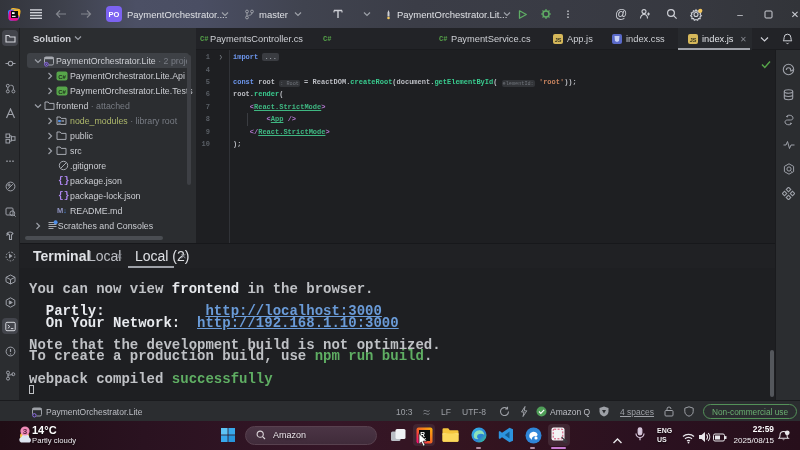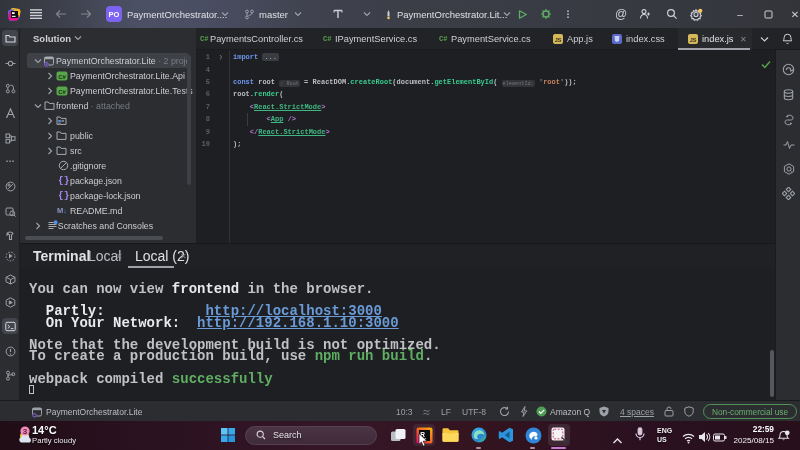--- a/index.html
+++ b/index.html
@@ -325,20 +325,21 @@
         </svg>
       </div>
   <div class="trow" style="left:36px;top:85px;">
         <svg width="11" height="11" viewBox="0 0 11 11" fill="none" stroke="#a7aab1" stroke-width="1">
           <path d="M1 2 h3.2 l1 1.4 h4.8 v6 h-9z"></path>
           <rect x="2.2" y="5" width="2.6" height="2" fill="#4f8fe8" stroke="none"></rect>
           <rect x="5.4" y="5" width="2.6" height="2" fill="#7a7d84" stroke="none"></rect>
           <rect x="2.2" y="7.6" width="2.6" height="2" fill="#7a7d84" stroke="none"></rect>
         </svg>
       </div>
+  <div class="trow" style="left:50px;top:85px;"><span style="color:#aeb86b;">node_modules</span>&nbsp;<span class="dim">· library root</span></div>
   <div class="trow" style="left:26px;top:100px;">
         <svg width="8" height="8" viewBox="0 0 8 8" fill="none" stroke="#9da0a8" stroke-width="1.2">
           <path d="M2.5 1 L5.5 4 L2.5 7"></path>
         </svg>
       </div>
   <div class="trow" style="left:36px;top:100px;">
         <svg width="11" height="11" viewBox="0 0 11 11" fill="none" stroke="#a7aab1" stroke-width="1">
           <path d="M1 2 h3.2 l1 1.4 h4.8 v6 h-9z"></path>
         </svg>
       </div>
@@ -392,21 +393,20 @@
   <div style="position:absolute;left:5px;top:208px;width:138px;height:3.5px;background:#4a4d52;border-radius:2px;"></div>
 </div>
 <div id="tabbar">
   <div class="etab" style="left:4px;">
         <span style="color:#57a64a;font-size:7px;font-weight:bold;font-family:'Liberation Mono',monospace;">C#</span>
       </div>
   <div class="etab" style="left:14px;">PaymentsController.cs</div>
   <div class="etab" style="left:127px;">
         <span style="color:#57a64a;font-size:7px;font-weight:bold;font-family:'Liberation Mono',monospace;">C#</span>
       </div>
-  <div class="etab" style="left:139px;">IPaymentService.cs</div>
   <div class="etab" style="left:243px;">
         <span style="color:#57a64a;font-size:7px;font-weight:bold;font-family:'Liberation Mono',monospace;">C#</span>
       </div>
   <div class="etab" style="left:255px;">PaymentService.cs</div>
   <div class="etab" style="left:357px;">
         <svg width="10" height="10" viewBox="0 0 10 10">
           <rect width="10" height="10" rx="2" fill="#d6b85a"></rect>
           <text x="5" y="7.8" font-size="5.5" font-weight="bold" fill="#32331f" text-anchor="middle" font-family="Liberation Sans">JS</text>
         </svg>
       </div>
@@ -587,21 +587,21 @@
           <rect x="7.4" y="0" width="6.6" height="6.6" fill="#38a8ec"></rect>
           <rect x="0" y="7.4" width="6.6" height="6.6" fill="#38a8ec"></rect>
           <rect x="7.4" y="7.4" width="6.6" height="6.6" fill="#2795dd"></rect>
         </svg>
       </div>
   <div style="position:absolute;left:245px;top:4.5px;width:132px;height:19px;border-radius:10px;background:linear-gradient(180deg,#4b3545 0%,#402b3a 100%);border:1px solid #58414f;display:flex;align-items:center;color:#e9e3e8;font-size:9px;text-shadow:0 1px 2px rgba(0,0,0,0.6);">
     <svg style="margin-left:10px;" width="10" height="10" viewBox="0 0 10 10" fill="none" stroke="#ddd7db" stroke-width="1.1">
           <circle cx="4.2" cy="4.2" r="3.1"></circle>
           <path d="M6.6 6.6 L9 9"></path>
         </svg>
-    <span style="margin-left:7px;">Search</span>
+    <span style="margin-left:7px;">Amazon</span>
   </div>
   <div class="tbico" style="left:387px;">
         <svg width="15" height="13" viewBox="0 0 15 13">
           <rect x="0" y="2.5" width="9.5" height="9.5" rx="1.5" fill="#b9bdc4"></rect>
           <rect x="4.5" y="0" width="10" height="10" rx="1.5" fill="#eff1f4"></rect>
         </svg>
       </div>
   <div class="tbico" style="left:413px;background:rgba(255,255,255,0.07);border-radius:4px;">
         <svg width="17" height="17" viewBox="0 0 17 17">
           <defs>

